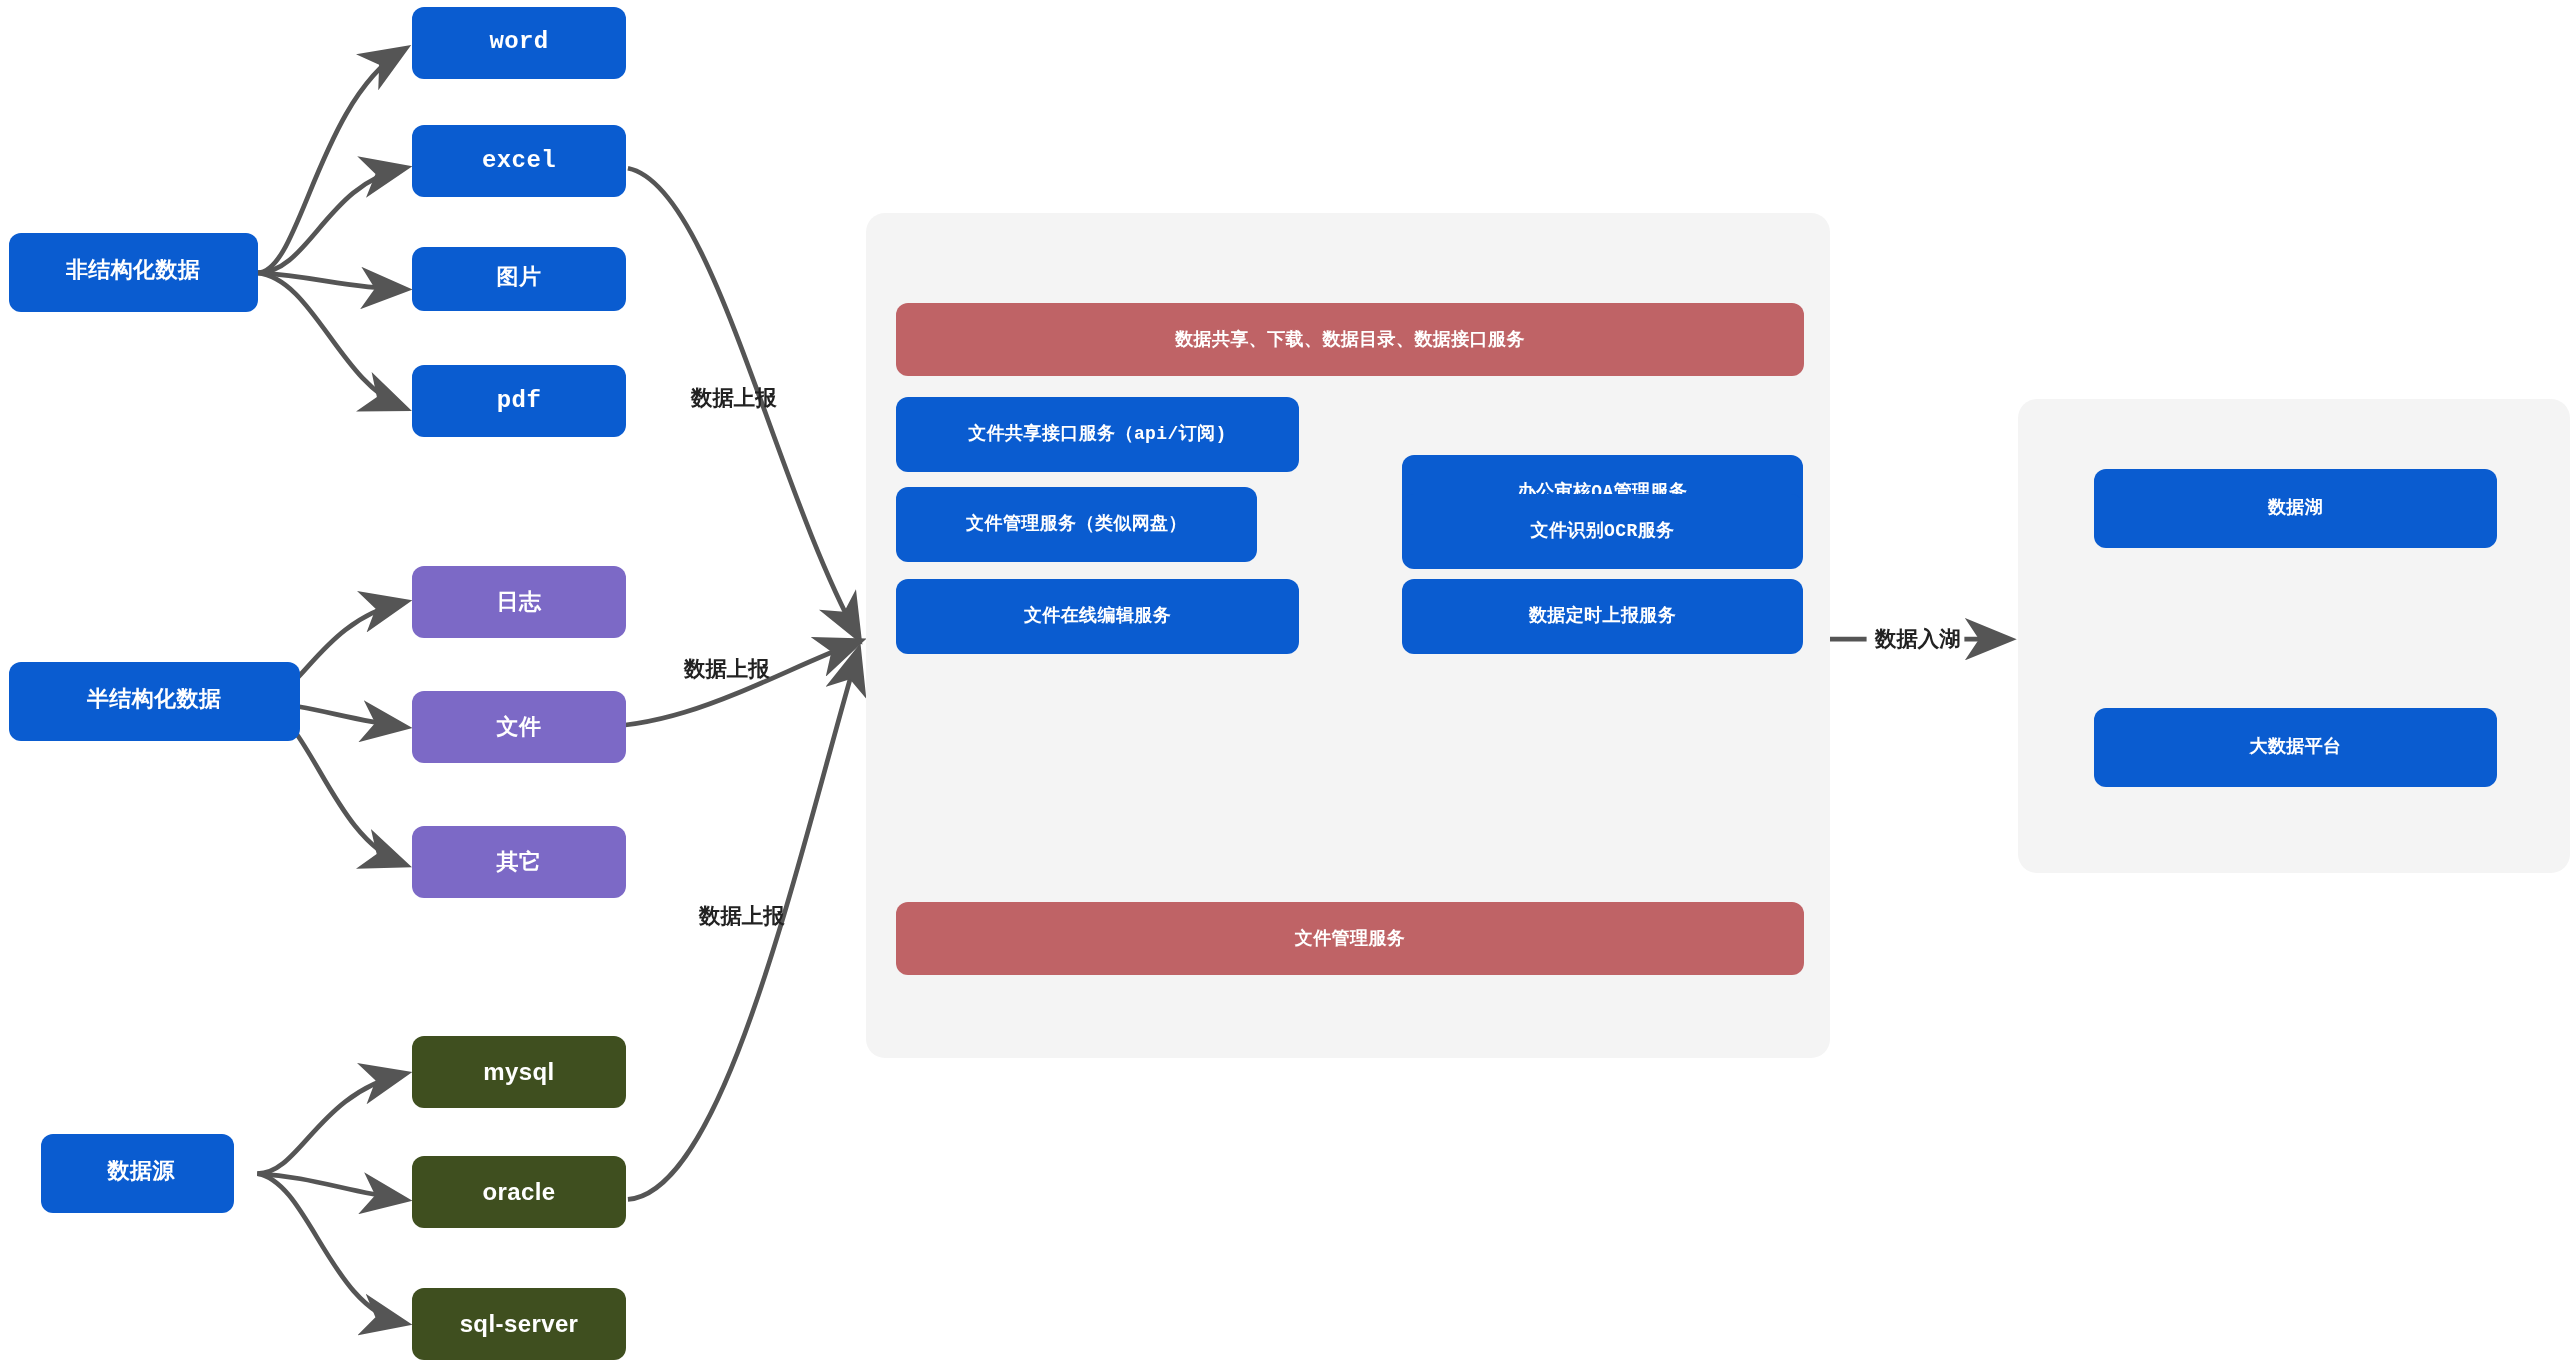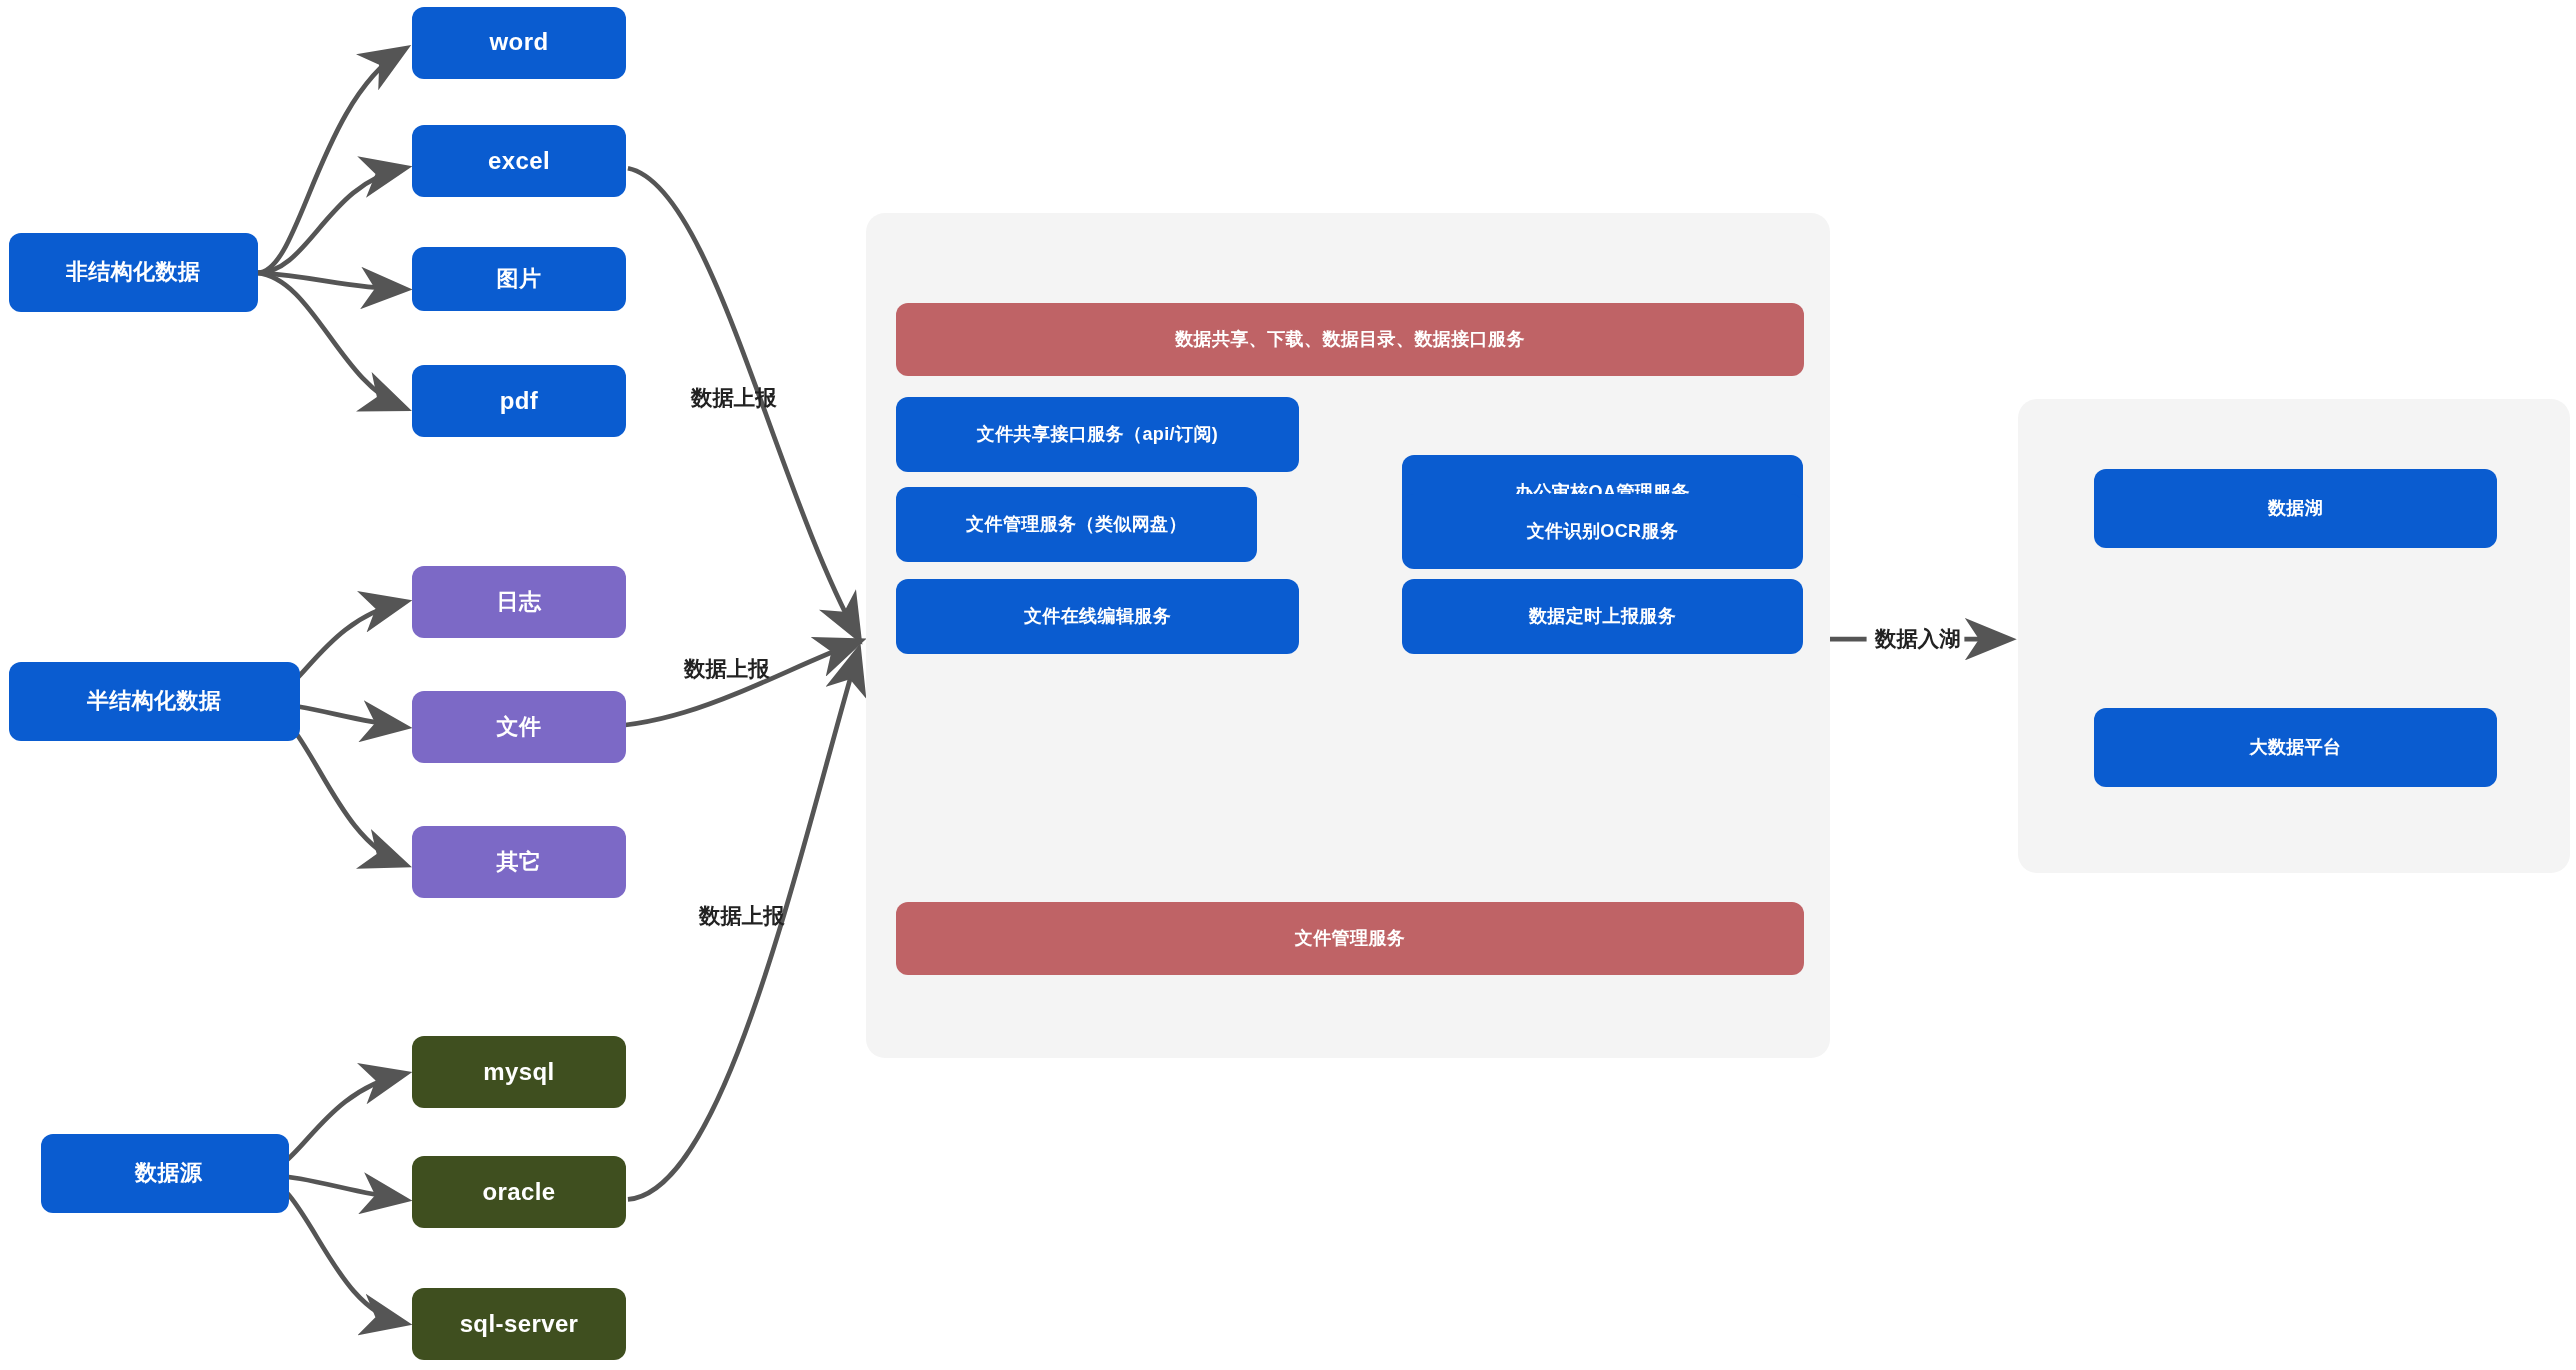--- a/index.html
+++ b/index.html
@@ -31,21 +31,21 @@
     align-items: center;
     justify-content: center;
     text-align: center;
     border-radius: 12px;
     color: #ffffff;
     font-weight: bold;
     letter-spacing: 0.4px;
     line-height: 1.2;
     padding: 3.4px 8.6px;
   }
-  .node.blue   { background: #0a5cd0; }
+  .node.blue   { background: #0a5cd0; font-family: Liberation Mono, monospace; }
   .node.purple { background: #7c69c6; }
   .node.green  { background: #3f4f1f; }
   .node.rose   { background: #bf6366; }
 
   .panel {
     position: absolute;
     box-sizing: border-box;
     background: #f4f4f4;
     border-radius: 19px;
   }
@@ -103,21 +103,21 @@
   </svg>
 
   <div class="node blue fs-26" style="left:8.6px; top:233px; width:249px; height:79px;">
     <span>非结构化数据</span>
   </div>
 
   <div class="node blue fs-26" style="left:8.6px; top:662px; width:291px; height:79px;">
     <span>半结构化数据</span>
   </div>
 
-  <div class="node blue fs-26" style="left:41px; top:1134px; width:248px; height:79px;padding-left:16px;">
+  <div class="node blue fs-26" style="left:41px; top:1134px; width:193px; height:79px;padding-left:16px;">
     <span>数据源</span>
   </div>
 
   <div class="node blue fs-28" style="left:412px; top:6.9px; width:214px; height:72px;">
     <span>word</span>
   </div>
   <div class="node blue fs-28" style="left:412px; top:125px; width:214px; height:72px;">
     <span>excel</span>
   </div>
   <div class="node blue fs-26" style="left:412px; top:247px; width:214px; height:64px;">

